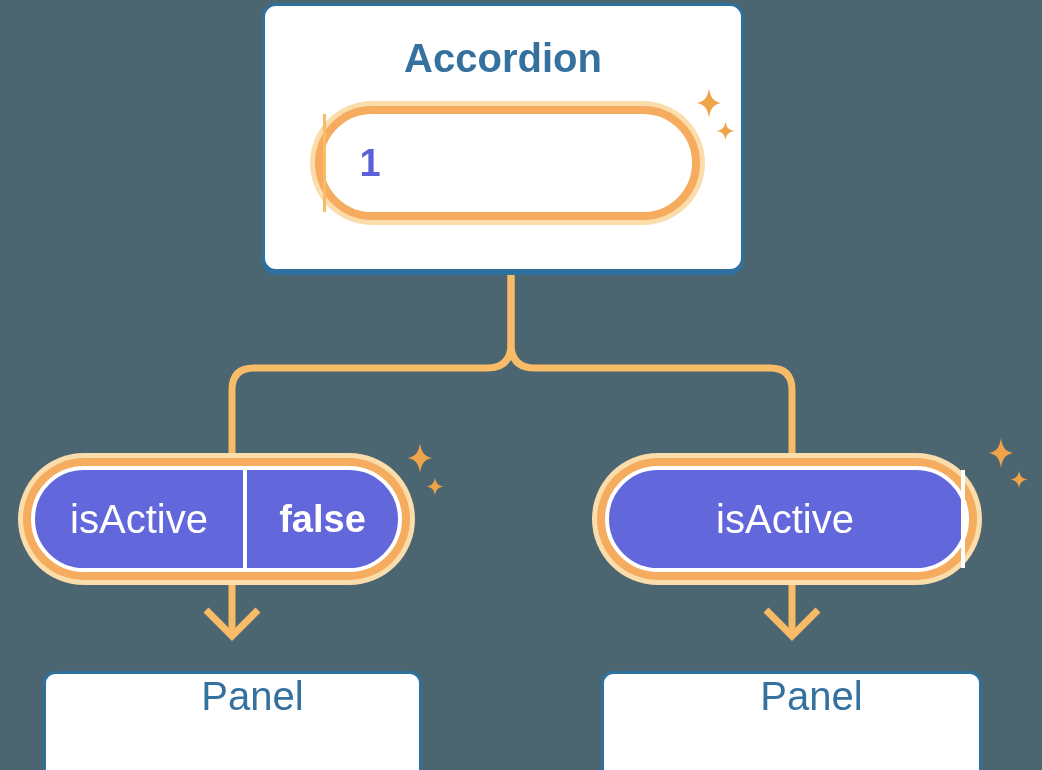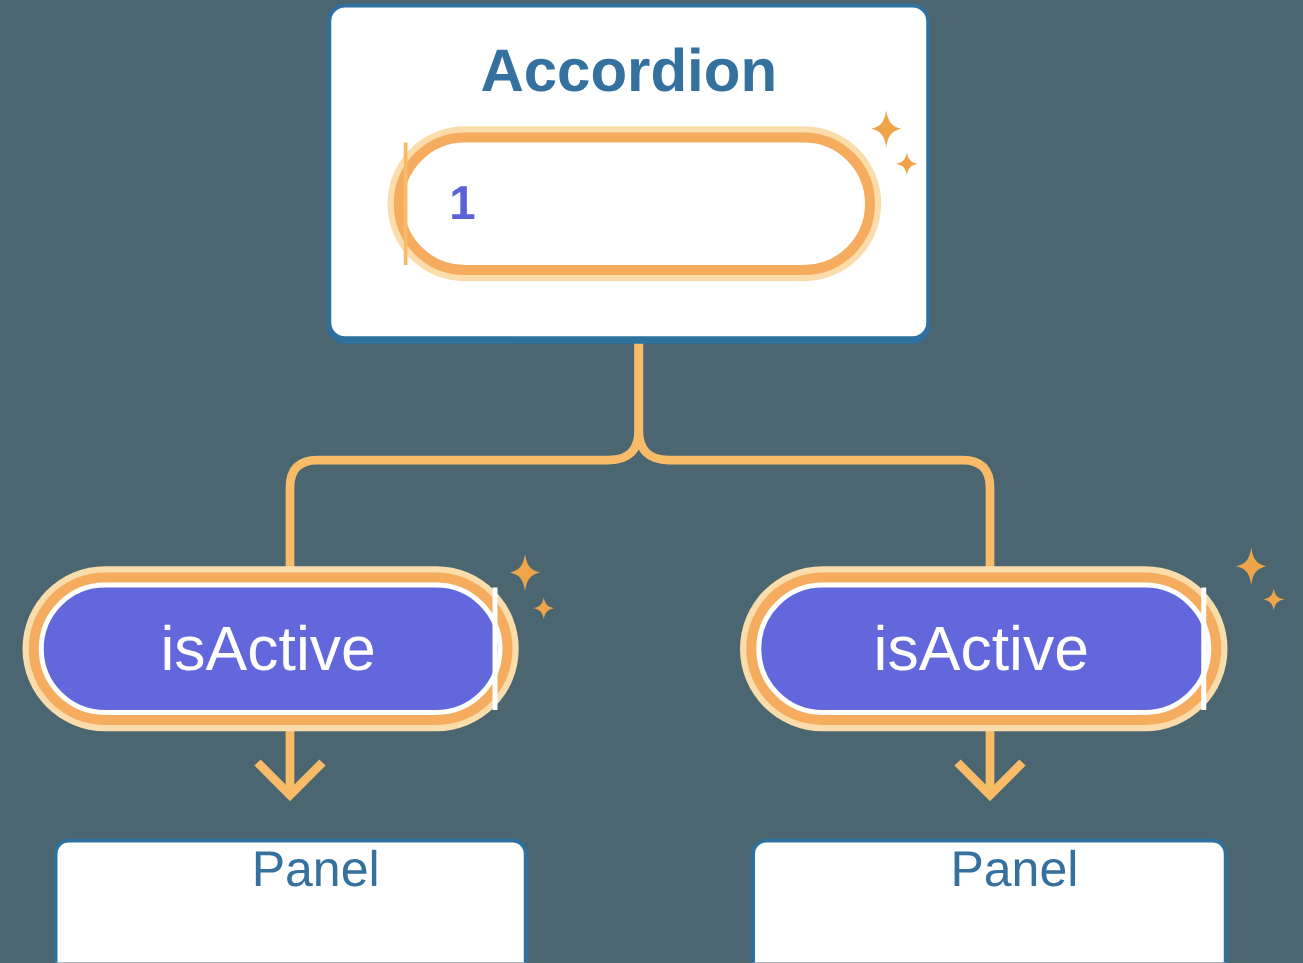--- a/index.html
+++ b/index.html
@@ -52,21 +52,21 @@
   }
   .accordion-card{
     left:262px; top:3px;
     width:482px; height:269px;
     border-radius:14px;
   }
   .card-title{
     position:absolute;
     left:0; right:0; top:28px;
     text-align:center;
-    font-size:48px;
+    font-size:40px;
     line-height:48px;
     font-weight:600;
     color:var(--card-text);
   }
   .panel-card{
     top:671px;
     height:113px;
     border-radius:12px;
     display:flex;
     align-items:flex-start;
@@ -118,21 +118,21 @@
     height:106px;
     background:var(--pill-purple);
     border:4px solid #ffffff;
     box-shadow:0 0 0 8px var(--pill-ring-orange), 0 0 0 13px var(--pill-halo);
   }
   .prop-pill-left{ left:31px; width:371px; }
   .prop-pill-right{ left:605px; width:364px; }
   .prop-pill .pill-label{
     flex:1;
     display:flex; align-items:center; justify-content:center;
-    font-size:50px;
+    font-size:40px;
     color:#ffffff;
   }
   .prop-pill .pill-divider{
     width:4px;
     background:#ffffff;
   }
   .prop-pill .pill-value{
     display:flex; align-items:center; justify-content:center;
     font-size:38px;
     font-weight:700;
@@ -166,20 +166,21 @@
   </div>
 
   <div class="pill state-pill">
     <span class="pill-divider"></span>
     <span class="pill-value">1</span>
   </div>
 
   <div class="pill prop-pill prop-pill-left">
     <span class="pill-label">isActive</span>
     <span class="pill-divider"></span>
+    <span class="pill-value">false</span>
   </div>
 
   <div class="pill prop-pill prop-pill-right">
     <span class="pill-label">isActive</span>
     <span class="pill-divider"></span>
   </div>
 
   <div class="card panel-card panel-left">
     <span class="panel-label">Panel</span>
   </div>

